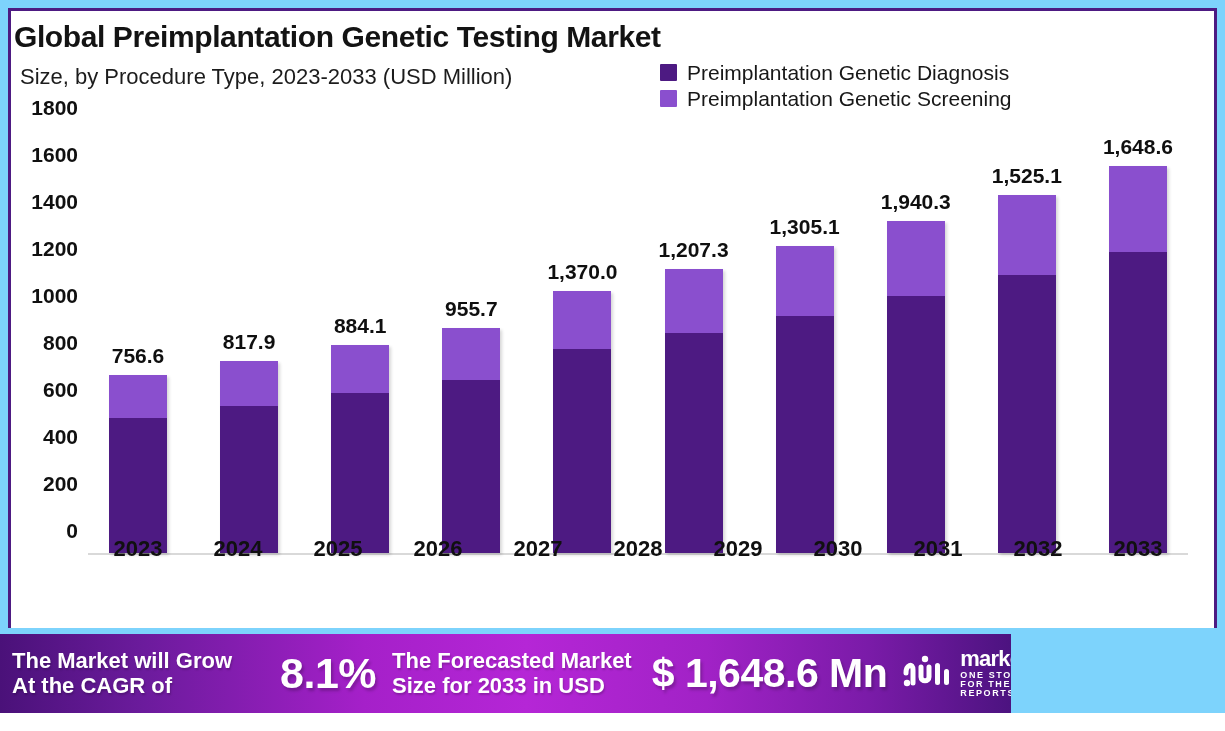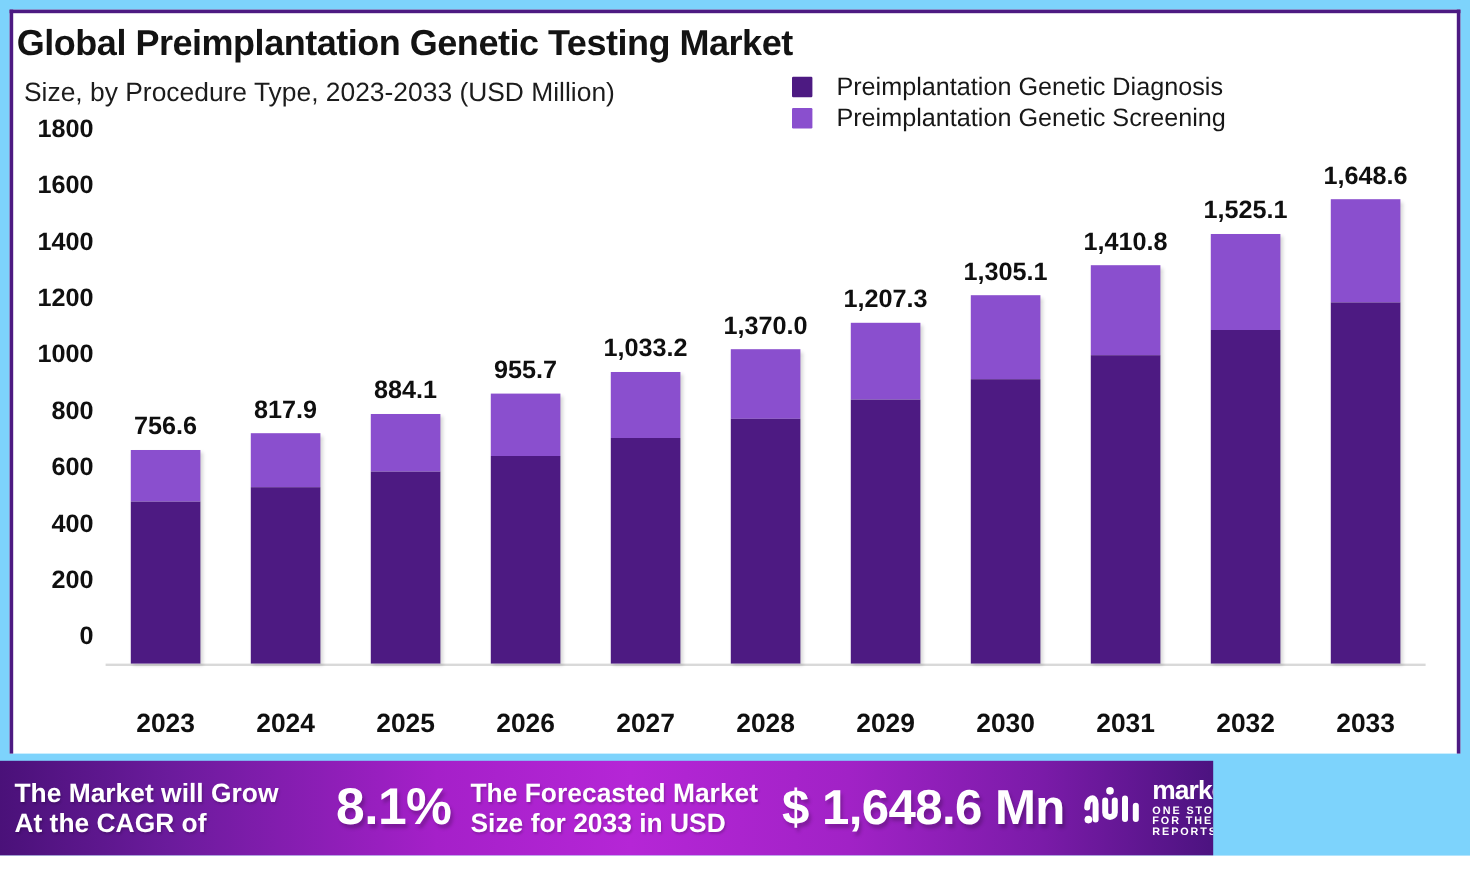--- a/index.html
+++ b/index.html
@@ -63,21 +63,21 @@
     position: absolute;
     left: 660px;
     top: 62px;
     display: flex;
     flex-direction: column;
     gap: 5px;
   }
   .legend-row {
     display: flex;
     align-items: center;
-    gap: 20px;
+    gap: 10px;
   }
   .legend-swatch {
     width: 17px;
     height: 17px;
     flex: 0 0 auto;
     border-radius: 1px;
   }
   .legend-label {
     font-size: 21px;
     color: #171717;
@@ -154,21 +154,21 @@
     transform: translateX(-50%);
     font-size: 21px;
     font-weight: 800;
     color: #0f0f0f;
     white-space: nowrap;
   }
 
   .xlabels {
     position: absolute;
     left: 88px;
-    top: 590px;
+    top: 536px;
     width: 1100px;
     display: flex;
     justify-content: space-between;
   }
   .xlabel {
     width: 9.09%;
     text-align: center;
     font-size: 22px;
     font-weight: 800;
     color: #101010;
@@ -321,27 +321,20 @@
         </div>
         <div class="bar-slot">
           <div class="bar-stack">
             <div class="bar-total">955.7</div>
             <div class="seg-top" style="background: rgb(138, 79, 206); height: 51.6295px;"></div>
             <div class="seg-bottom" style="background: rgb(77, 26, 130); height: 172.96px;"></div>
           </div>
         </div>
         <div class="bar-slot">
           <div class="bar-stack">
-            <div class="bar-total">1,033.2</div>
-            <div class="seg-top" style="background: rgb(138, 79, 206); height: 55.0135px;"></div>
-            <div class="seg-bottom" style="background: rgb(77, 26, 130); height: 187.788px;"></div>
-          </div>
-        </div>
-        <div class="bar-slot">
-          <div class="bar-stack">
             <div class="bar-total">1,370.0</div>
             <div class="seg-top" style="background: rgb(138, 79, 206); height: 58.1625px;"></div>
             <div class="seg-bottom" style="background: rgb(77, 26, 130); height: 204.285px;"></div>
           </div>
         </div>
         <div class="bar-slot">
           <div class="bar-stack">
             <div class="bar-total">1,207.3</div>
             <div class="seg-top" style="background: rgb(138, 79, 206); height: 63.8025px;"></div>
             <div class="seg-bottom" style="background: rgb(77, 26, 130); height: 219.913px;"></div>
@@ -349,21 +342,21 @@
         </div>
         <div class="bar-slot">
           <div class="bar-stack">
             <div class="bar-total">1,305.1</div>
             <div class="seg-top" style="background: rgb(138, 79, 206); height: 69.278px;"></div>
             <div class="seg-bottom" style="background: rgb(77, 26, 130); height: 237.421px;"></div>
           </div>
         </div>
         <div class="bar-slot">
           <div class="bar-stack">
-            <div class="bar-total">1,410.8</div>
+            <div class="bar-total">1,940.3</div>
             <div class="seg-top" style="background: rgb(138, 79, 206); height: 74.8005px;"></div>
             <div class="seg-bottom" style="background: rgb(77, 26, 130); height: 256.737px;"></div>
           </div>
         </div>
         <div class="bar-slot">
           <div class="bar-stack">
             <div class="bar-total">1,525.1</div>
             <div class="seg-top" style="background: rgb(138, 79, 206); height: 80.6285px;"></div>
             <div class="seg-bottom" style="background: rgb(77, 26, 130); height: 277.77px;"></div>
           </div>

